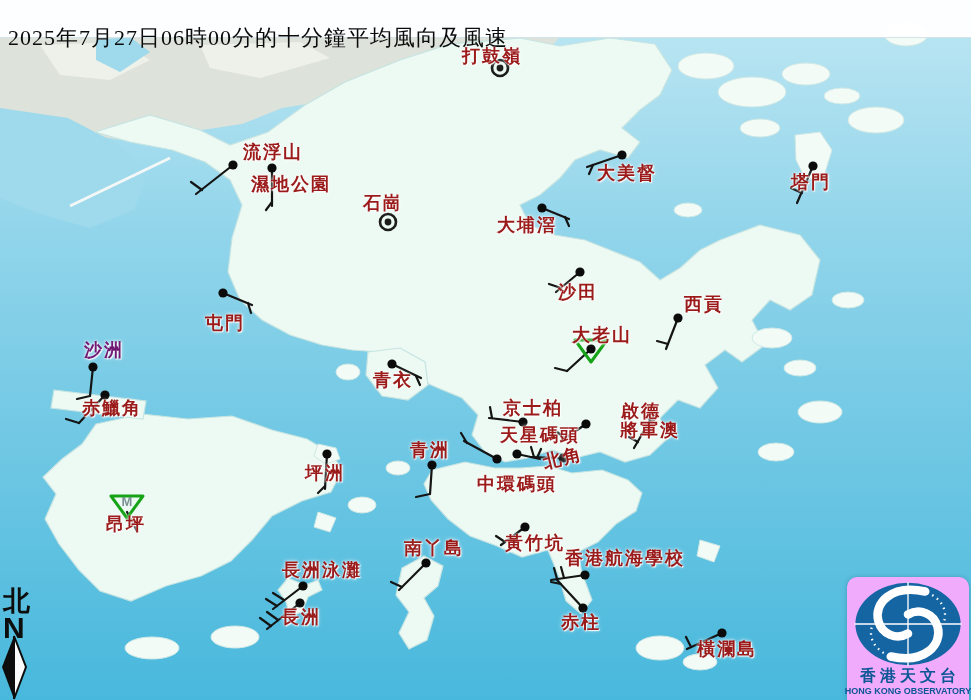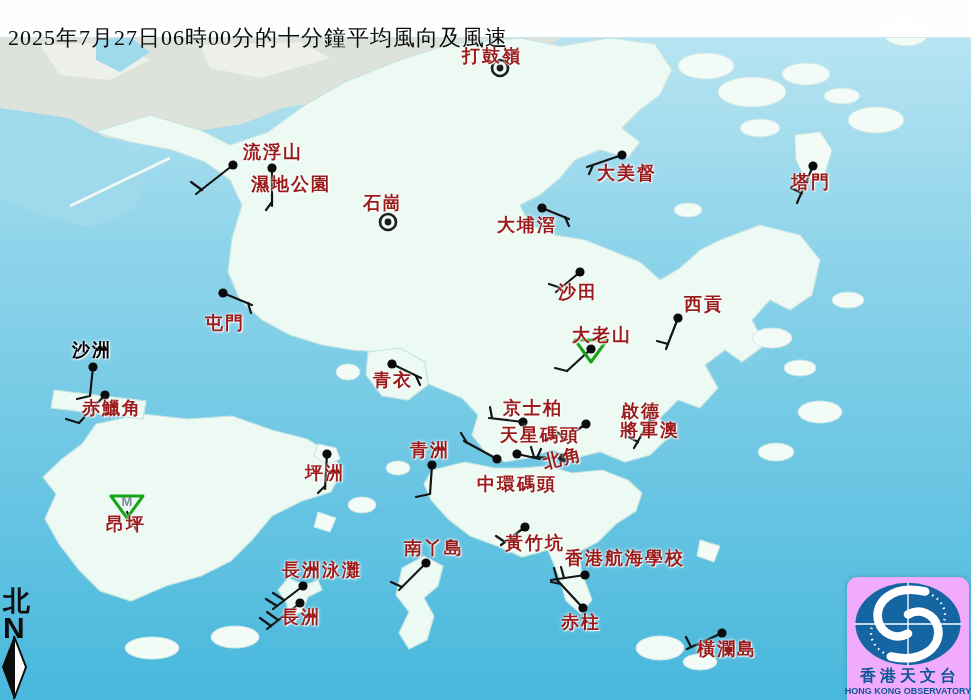--- a/index.html
+++ b/index.html
@@ -296,21 +296,21 @@
       <div class="stn-label" style="left: 462px; top: 46px; color: rgb(155, 27, 27);">打鼓嶺</div>
       <div class="stn-label" style="left: 211px; top: 142px; color: rgb(155, 27, 27); margin-left: 32px;">流浮山</div>
       <div class="stn-label" style="left: 251px; top: 174px; color: rgb(155, 27, 27);">濕地公園</div>
       <div class="stn-label" style="left: 363px; top: 193px; color: rgb(155, 27, 27);">石崗</div>
       <div class="stn-label" style="left: 597px; top: 163px; color: rgb(155, 27, 27);">大美督</div>
       <div class="stn-label" style="left: 791px; top: 172px; color: rgb(155, 27, 27);">塔門</div>
       <div class="stn-label" style="left: 497px; top: 215px; color: rgb(155, 27, 27);">大埔滘</div>
       <div class="stn-label" style="left: 558px; top: 282px; color: rgb(155, 27, 27);">沙田</div>
       <div class="stn-label" style="left: 205px; top: 313px; color: rgb(155, 27, 27);">屯門</div>
       <div class="stn-label" style="left: 656px; top: 294px; color: rgb(155, 27, 27); margin-left: 28px;">西貢</div>
-      <div class="stn-label" style="left: 72px; top: 340px; color: #000000; text-align: center;">沙洲</div>
+      <div class="stn-label" style="left: 84px; top: 340px; color: #701a75; text-align: center;">沙洲</div>
       <div class="stn-label" style="left: 572px; top: 325px; color: rgb(155, 27, 27);">大老山</div>
       <div class="stn-label" style="left: 82px; top: 398px; color: rgb(155, 27, 27);">赤鱲角</div>
       <div class="stn-label" style="left: 373px; top: 370px; color: rgb(155, 27, 27);">青衣</div>
       <div class="stn-label" style="left: 503px; top: 398px; color: rgb(155, 27, 27);">京士柏</div>
       <div class="stn-label" style="left: 575px; top: 401px; color: rgb(155, 27, 27); margin-left: 46px;">啟德</div>
       <div class="stn-label" style="left: 500px; top: 425px; color: rgb(155, 27, 27); text-align: right;">天星碼頭</div>
       <div class="stn-label" style="left: 620px; top: 420px; color: rgb(155, 27, 27);">將軍澳</div>
       <div class="stn-label" style="left: 477px; top: 462px; color: rgb(155, 27, 27); margin-top: 12px;">中環碼頭</div>
       <div class="stn-label" style="left: 541px; top: 453px; color: rgb(155, 27, 27); transform: rotate(-14deg);">北角</div>
       <div class="stn-label" style="left: 410px; top: 440px; color: rgb(155, 27, 27);">青洲</div>

